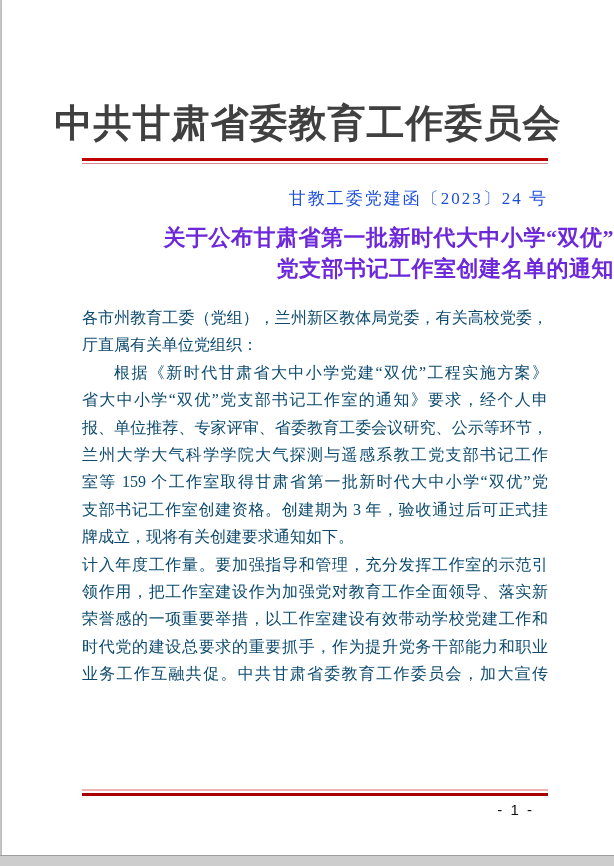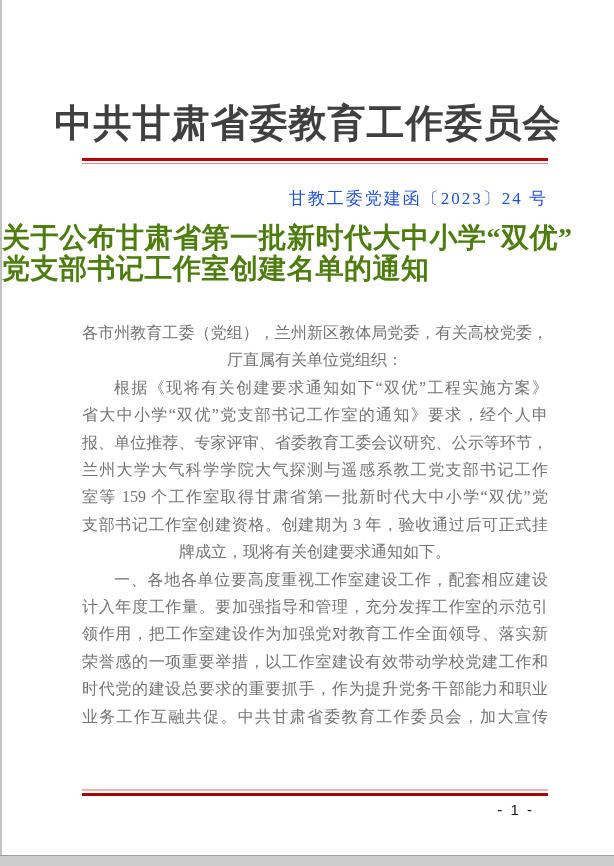--- a/index.html
+++ b/index.html
@@ -51,38 +51,38 @@
     letter-spacing: 2px;
     color: #1d4ed8;
     white-space: nowrap;
   }
   
   .doc-title {
     position: absolute;
     top: 222px;
     left: 0;
     width: 100%;
-    text-align: left;
-    font-size: 28px;
+    text-align: right;
+    font-size: 22px;
     line-height: 31px;
     font-weight: bold;
     letter-spacing: 0.5px;
-    color: #4d7c0f;
+    color: #6d28d9;
   }
   
   .body-text {
     position: absolute;
-    top: 319px;
+    top: 304px;
     left: 80px;
     width: 466px;
     font-size: 16px;
     line-height: 27.4px;
-    color: #737373;
+    color: #0c4a6e;
   }
-  .bline { white-space: nowrap; text-align: center; }
+  .bline { white-space: nowrap; }
   .bline.just {
     white-space: normal;
     text-align: justify;
     text-align-last: justify;
     text-justify: inter-character;
   }
   .bline.ind { text-indent: 2em; }
   
   .footer-rule {
     position: absolute;
@@ -128,28 +128,27 @@
   <div class="doc-number">甘教工委党建函〔2023〕24 号</div>
 
   <div class="doc-title">
     <div>关于公布甘肃省第一批新时代大中小学“双优”</div>
     <div>党支部书记工作室创建名单的通知</div>
   </div>
 
   <div class="body-text">
     <div class="bline just">各市州教育工委（党组），兰州新区教体局党委，有关高校党委，</div>
     <div class="bline">厅直属有关单位党组织：</div>
-    <div class="bline just ind">根据《现将有关创建要求通知如下“双优”工程实施方案》</div>
+    <div class="bline just ind">根据《新时代甘肃省大中小学党建“双优”工程实施方案》</div>
     <div class="bline just">省大中小学“双优”党支部书记工作室的通知》要求，经个人申</div>
     <div class="bline just">报、单位推荐、专家评审、省委教育工委会议研究、公示等环节，</div>
     <div class="bline just">兰州大学大气科学学院大气探测与遥感系教工党支部书记工作</div>
     <div class="bline just">室等 159 个工作室取得甘肃省第一批新时代大中小学“双优”党</div>
     <div class="bline just">支部书记工作室创建资格。创建期为 3 年，验收通过后可正式挂</div>
     <div class="bline">牌成立，现将有关创建要求通知如下。</div>
-    <div class="bline just ind">一、各地各单位要高度重视工作室建设工作，配套相应建设</div>
     <div class="bline just">计入年度工作量。要加强指导和管理，充分发挥工作室的示范引</div>
     <div class="bline just">领作用，把工作室建设作为加强党对教育工作全面领导、落实新</div>
     <div class="bline just">荣誉感的一项重要举措，以工作室建设有效带动学校党建工作和</div>
     <div class="bline just">时代党的建设总要求的重要抓手，作为提升党务干部能力和职业</div>
     <div class="bline just">业务工作互融共促。中共甘肃省委教育工作委员会，加大宣传</div>
   </div>
 
   <div class="footer-rule">
     <div class="thin"></div>
     <div class="thick"></div>

